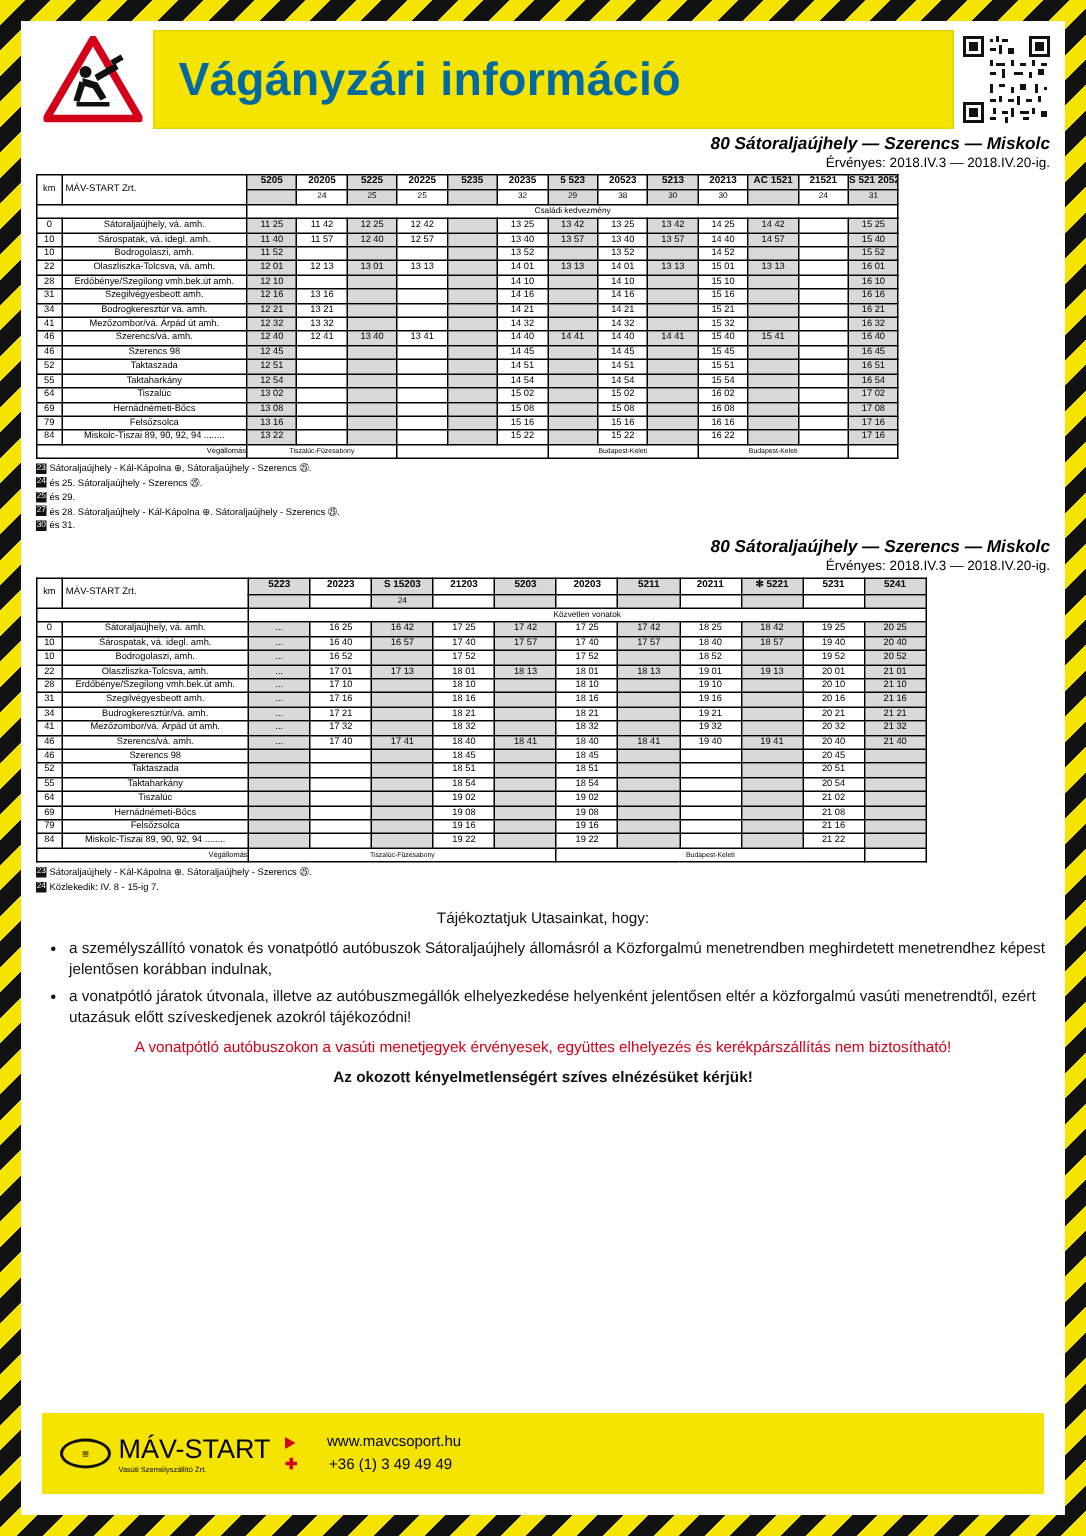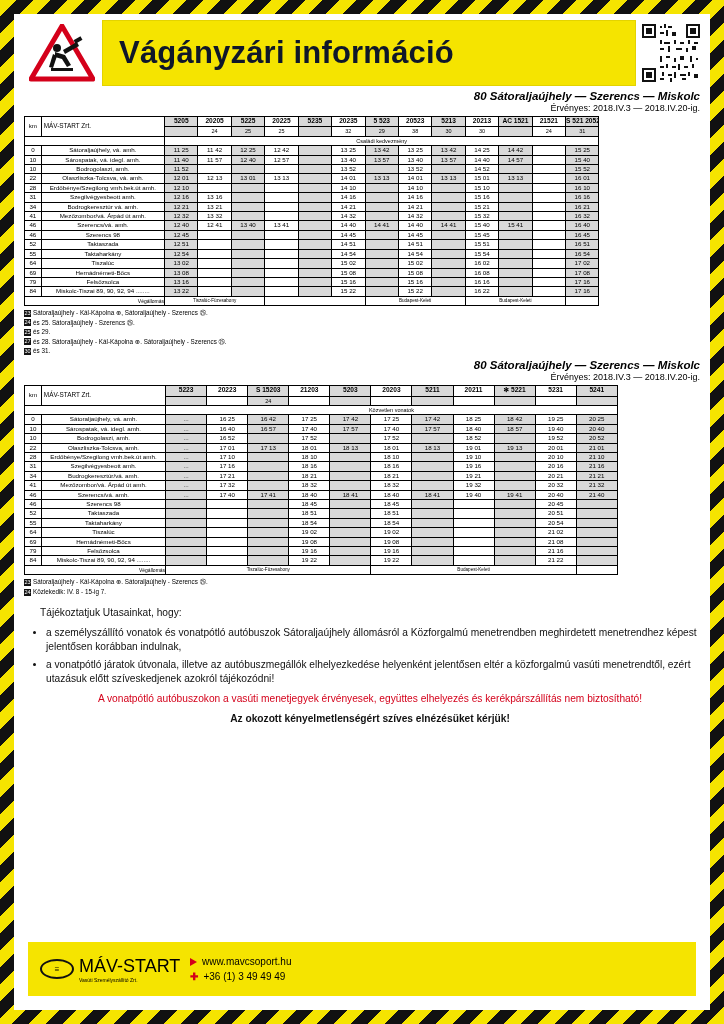--- a/index.html
+++ b/index.html
@@ -36,21 +36,21 @@
   }
   .warn-tri {
     position:relative; width:66px; height:58px;
   }
   .title-bar {
     flex:1; background:#f5e400; margin-left:2px;
     display:flex; align-items:center; padding-left:16px;
     border: 1px solid #e3d300;
   }
   .title-bar h1 {
-    margin:0; font-size:31px; font-weight:bold; letter-spacing:.2px; color:#0f172a;
+    margin:0; font-size:31px; font-weight:bold; letter-spacing:.2px; color:#0369a1;
     font-family:"Liberation Sans", sans-serif;
   }
   .qr {
     width:58px; height:58px; align-self:center; margin-left:6px;
   }
   
   .block { margin-top: 4px; }
   .block-title {
     text-align:right; font-weight:bold; font-size:11.5px; margin-bottom:1px;font-style:italic;
   }
@@ -84,36 +84,36 @@
   .notes div { margin-bottom:.5px; }
   .sq {
     display:inline-block; width:7px; height:7px; background:#111; color:#fff;
     text-align:center; line-height:7px; font-size:5.5px; margin-right:2px;
     vertical-align:middle;
   }
   
   .info {
     margin-top:10px; font-size:10.2px; line-height:14px; color:#111;
   }
-  .info p { margin:0 0 6px 16px; }
+  .info p { margin:0 0 6px 0;text-align:center; }
   .info ul { margin:0 0 6px 0; padding-left:22px; }
   .info li { margin-bottom:4px; }
   .red { color:#d4001a; font-weight:normal; text-align:center; }
   .center { text-align:center; }
   
   .footer {
     position:absolute; left:14px; right:14px; bottom:14px; height:54px;
     background:#f5e400;
     display:flex; align-items:center; padding:0 12px;
     font-size:10px;
   }
   .footer .logo { width:150px; display:flex; align-items:center; gap:5px; }
   .footer .mid { flex:1; text-align:center; line-height:14px; }
   .footer .right { width:180px; line-height:15px; }
-  .footer .right div { display:flex; align-items:center; gap:5px; }
+  .footer .right div { display:flex; align-items:center; gap:21px; }
   .tri-play { width:0;height:0;border-left:7px solid #d4001a;border-top:4px solid transparent;border-bottom:4px solid transparent; }
   .plus { color:#d4001a; font-weight:bold; }
   .mav-mark {
     width:34px;height:20px;border:2px solid #111;border-radius:50%;
     display:flex;align-items:center;justify-content:center;font-size:8px;font-weight:bold;
   }
 </style>
 </head>
 <body>
 

